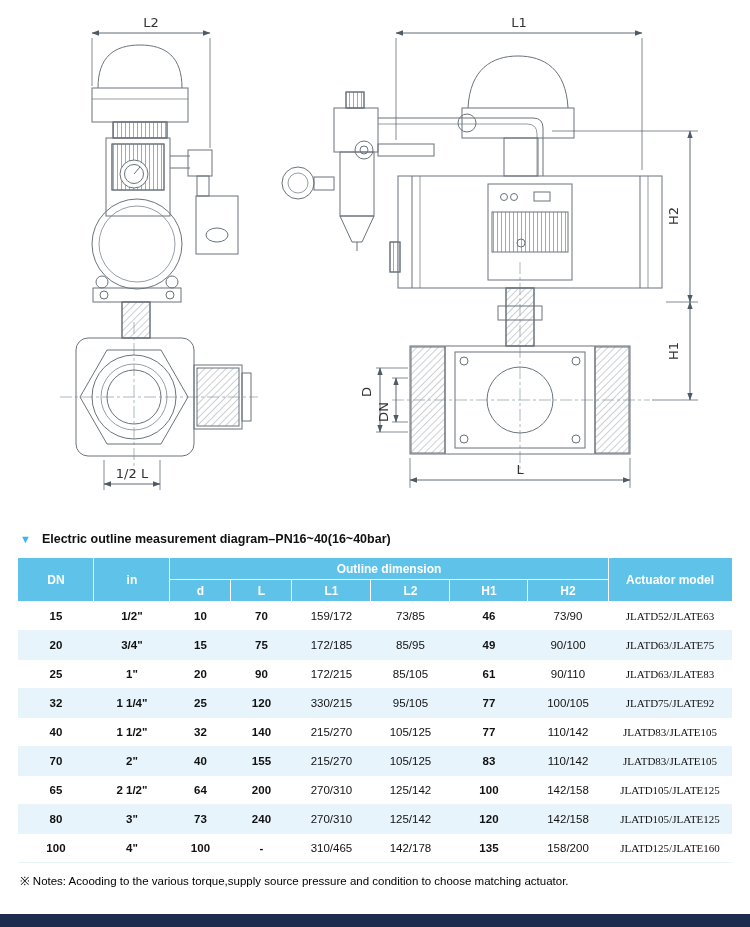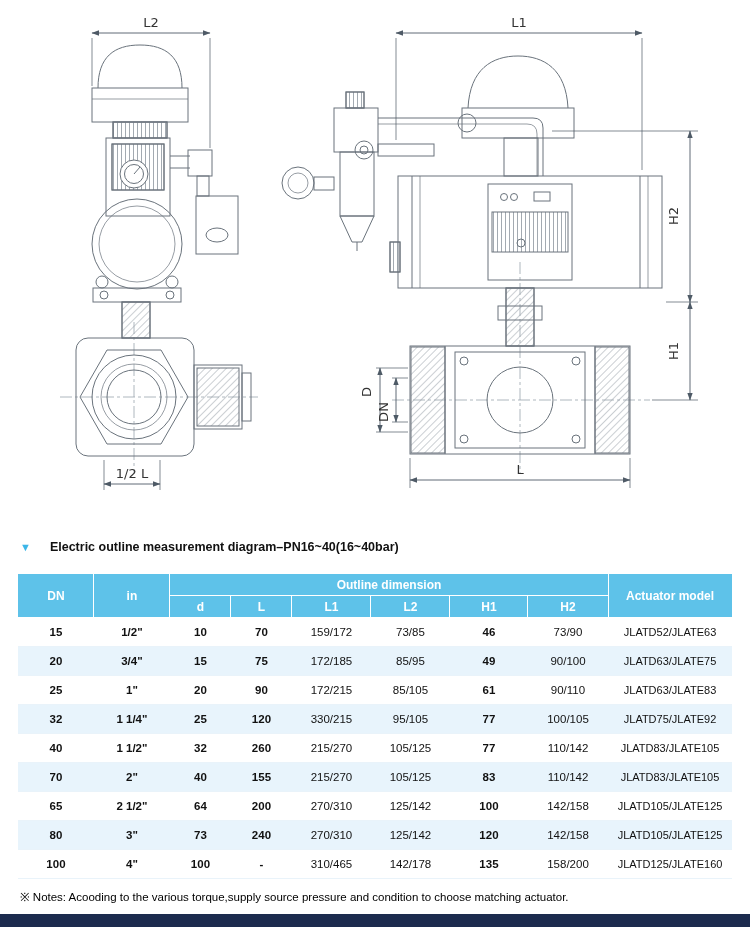--- a/index.html
+++ b/index.html
@@ -11,21 +11,21 @@
     position: relative;
     overflow: hidden;
   }
   .drawing { width: 750px; height: 520px; }
 
   .section-row {
     display: flex; align-items: center; gap: 7px;
     margin: 8px 0 7px; padding-left: 20px;
   }
   .tri { color: #3cb6e8; font-size: 11px; line-height: 1; }
-  .section-title { font-size: 12.5px; font-weight: bold; color: #111; margin: 12px; }
+  .section-title { font-size: 12.5px; font-weight: bold; color: #111; margin: 4px; }
 
   table.spec {
     border-collapse: collapse;
     width: 714px;
     margin: 0 auto;
     table-layout: fixed;
   }
   table.spec thead th {
     background: #5ec2e9;
     color: #ffffff;
@@ -39,21 +39,21 @@
     text-align: center;
     font-size: 11.5px;
     color: #111111;
     height: 29px;
     padding: 0 2px;
     border-bottom: 1px solid #e9f3fa;
   }
   table.spec tbody tr.alt { background: #e8f4fc; }
   table.spec tbody td:nth-child(-n+4),
   table.spec tbody td:nth-child(7) { font-weight: bold; }
-  table.spec tbody td:nth-child(9) { font-size: 11px; }
+  table.spec tbody td:nth-child(9) { font-size: 11px; font-family: Liberation Serif, serif; }
 
   .notes {
     font-size: 11.5px; color: #000;
     margin: 10px 0 12px 20px;
   }
   .footer-bar {
     position: absolute; left: 0; bottom: 0;
     width: 100%; height: 13px;
     background: #1c2b4e;
   }
@@ -311,21 +311,21 @@
         <td>330/215</td>
         <td>95/105</td>
         <td>77</td>
         <td>100/105</td>
         <td>JLATD75/JLATE92</td>
       </tr>
       <tr>
         <td>40</td>
         <td>1 1/2"</td>
         <td>32</td>
-        <td>260</td>
+        <td>140</td>
         <td>215/270</td>
         <td>105/125</td>
         <td>77</td>
         <td>110/142</td>
         <td>JLATD83/JLATE105</td>
       </tr>
       <tr class="alt">
         <td>70</td>
         <td>2"</td>
         <td>40</td>

